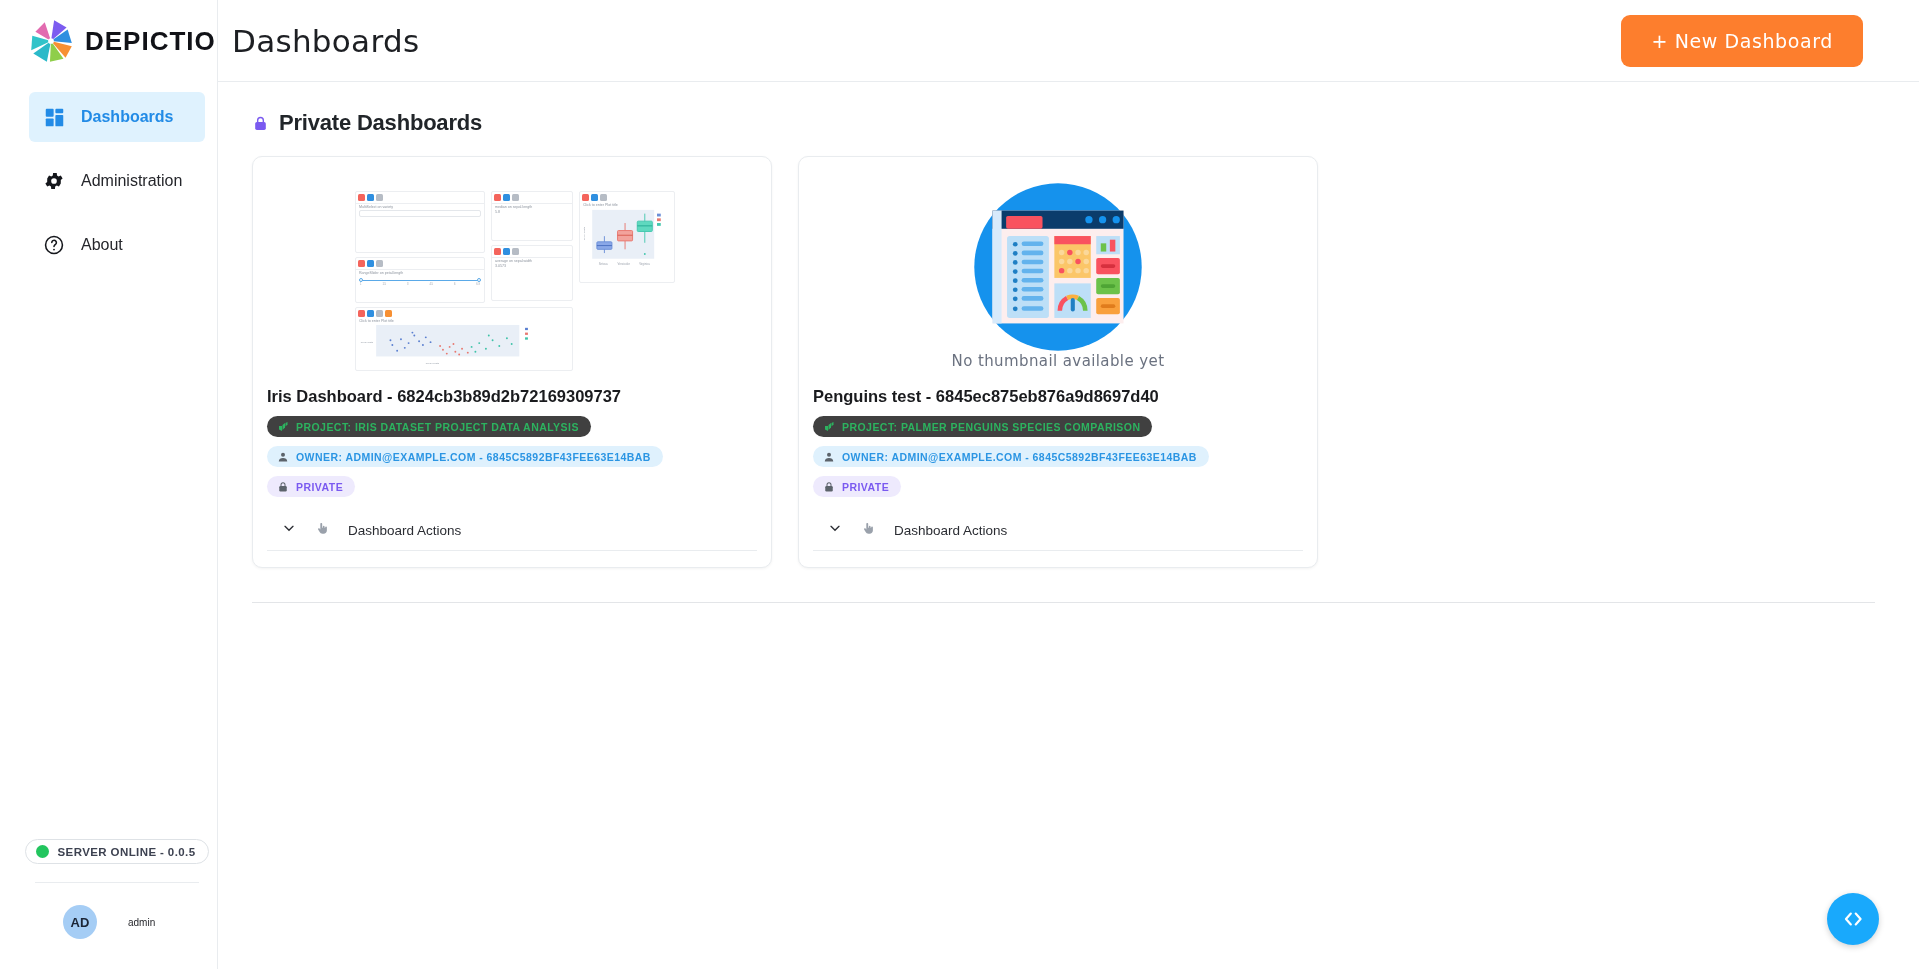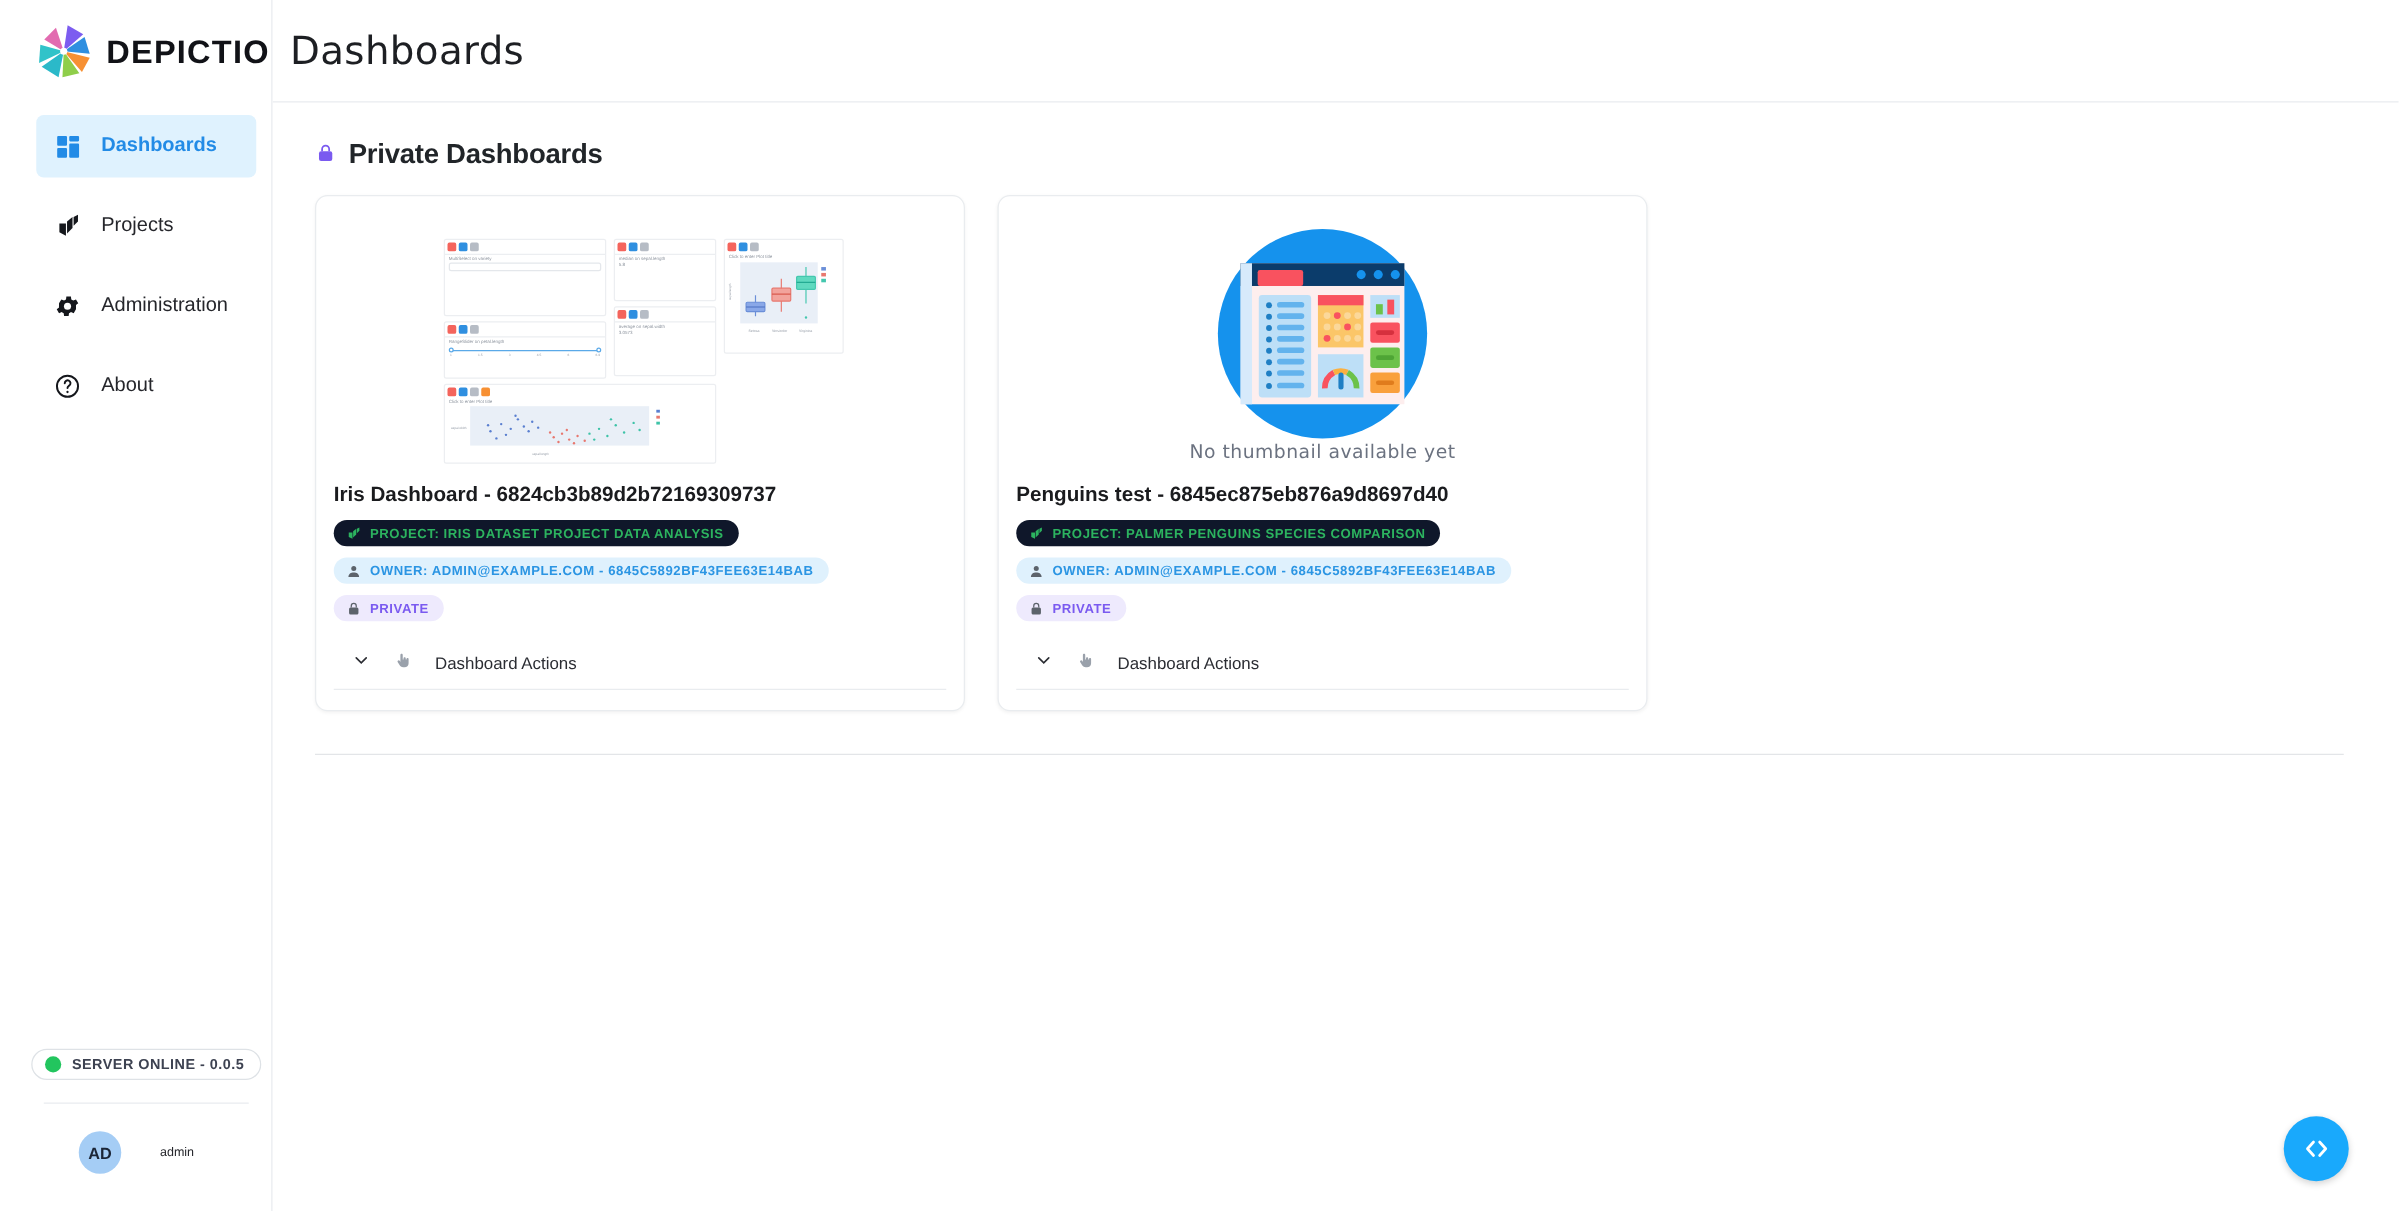--- a/index.html
+++ b/index.html
@@ -101,21 +101,21 @@
     font-size: 16.5px; font-weight: 700; color:#1a1b1e;
     margin: 8px 0 10px 0; white-space:nowrap;
   }
   .badge {
     display:inline-flex; align-items:center; gap:7px;
     border-radius: 13px; padding: 4px 12px 4px 9px;
     font-size: 10.5px; font-weight: 700; letter-spacing:.45px;
     margin-bottom: 9px; width: fit-content; max-width:100%;
     white-space: nowrap;
   }
-  .badge-project { background:#0f172a; color:#2cb35f; }
+  .badge-project { background:#404040; color:#2cb35f; }
   .badge-owner   { background:#dff1fd; color:#2b95e3; }
   .badge-private { background:#eeeafd; color:#7a5af0; }
   .badge-ico { width:13px; height:13px; display:flex; align-items:center; justify-content:center; flex:0 0 13px; }
 
   .actions-row {
     display:flex; align-items:center; gap: 18px;
     padding: 8px 0 10px 14px; margin-top: 6px;
     border-bottom: 1px solid #e9ecef;
   }
   .actions-label { font-size: 13.5px; color:#2b2d33; }
@@ -182,30 +182,20 @@
           <svg viewBox="0 0 24 24" width="21" height="21" fill="#228be6">
             <rect x="2" y="2" width="9" height="9" rx="1"></rect>
             <rect x="13" y="2" width="9" height="5" rx="1"></rect>
             <rect x="2" y="13" width="9" height="9" rx="1"></rect>
             <rect x="13" y="9" width="9" height="13" rx="1"></rect>
           </svg>
         </span>
         <span>Dashboards</span>
       </div>
 
-      <div class="nav-item">
-        <span class="nav-icon">
-          <svg viewBox="0 0 24 24" width="21" height="21" fill="#15171c">
-            <path d="M4 17 L4 9 L10 9 L10 20 Z"></path>
-            <path d="M11 7 L11 18 L16 13 L16 3 Z"></path>
-            <path d="M17 3 L17 11 L21 7 L21 1 Z"></path>
-          </svg>
-        </span>
-        <span>Projects</span>
-      </div>
 
       <div class="nav-item">
         <span class="nav-icon">
           <svg viewBox="0 0 24 24" width="22" height="22" fill="#15171c">
             <path d="M19.4 13a7.6 7.6 0 000-2l2-1.6-2-3.4-2.4 1a7.6 7.6 0 00-1.7-1L15 3.4h-4l-.3 2.6a7.6 7.6 0 00-1.7 1l-2.4-1-2 3.4L4.6 11a7.6 7.6 0 000 2l-2 1.6 2 3.4 2.4-1c.5.4 1.1.8 1.7 1l.3 2.6h4l.3-2.6c.6-.2 1.2-.6 1.7-1l2.4 1 2-3.4z"></path>
             <circle cx="12" cy="12" r="3.1" fill="#fff"></circle>
           </svg>
         </span>
         <span>Administration</span>
       </div>
@@ -238,20 +228,21 @@
       <span class="avatar">AD</span>
       <span class="user-name">admin</span>
     </div>
 
   </aside>
 
   <div class="main">
 
     <header class="topbar">
       <h1 class="page-title">Dashboards</h1>
+      <button class="new-dash-btn">+ New Dashboard</button>
     </header>
 
     <div class="content">
 
       <div class="section-head">
         <span>
           <svg viewBox="0 0 24 24" width="17" height="17" fill="#7a5af0">
             <path d="M7 10V7.5a5 5 0 0110 0V10h-2V7.5a3 3 0 10-6 0V10z"></path>
             <rect x="4.5" y="10" width="15" height="11" rx="2.4"></rect>
           </svg>

